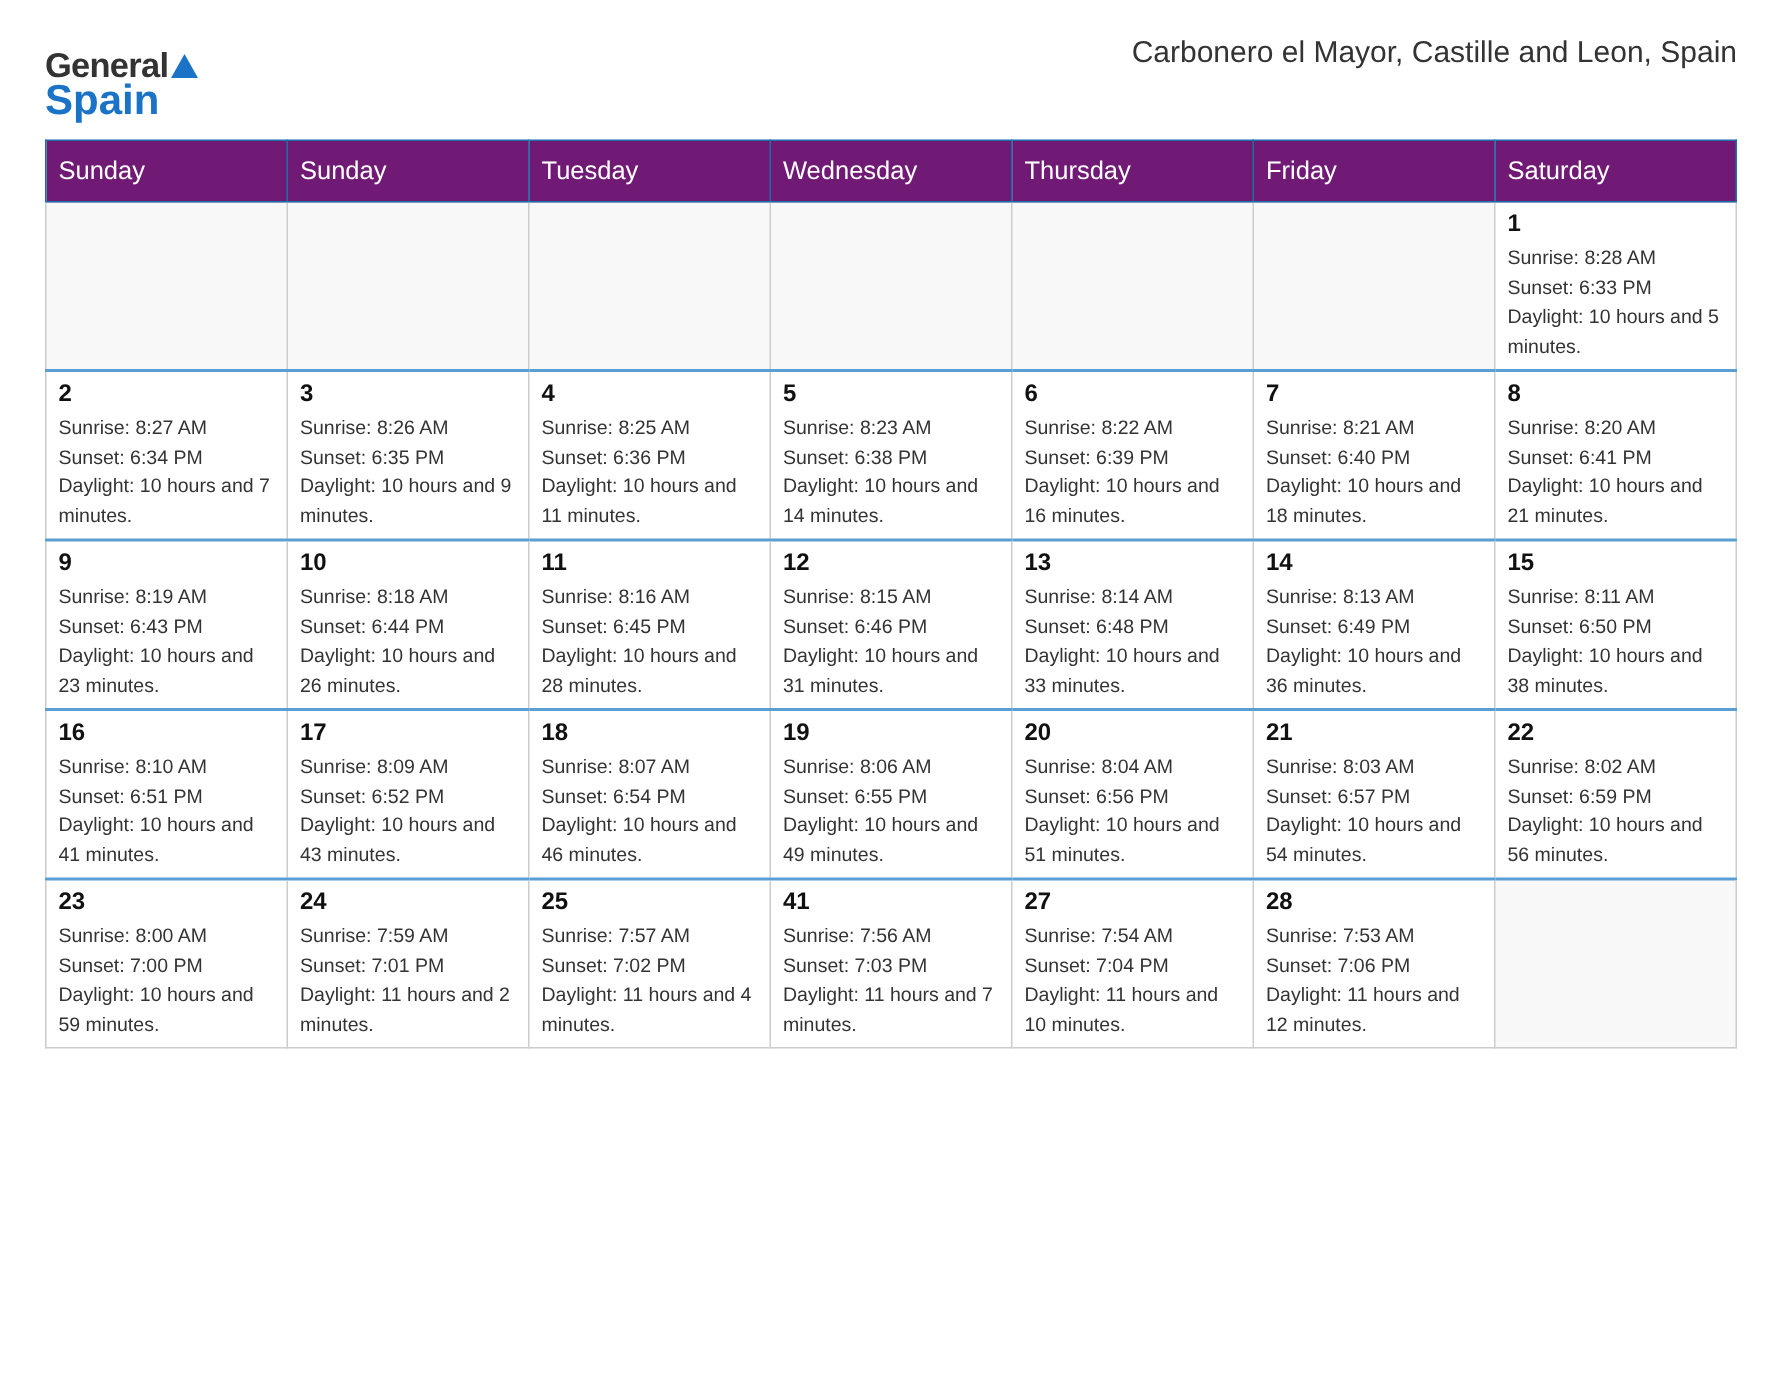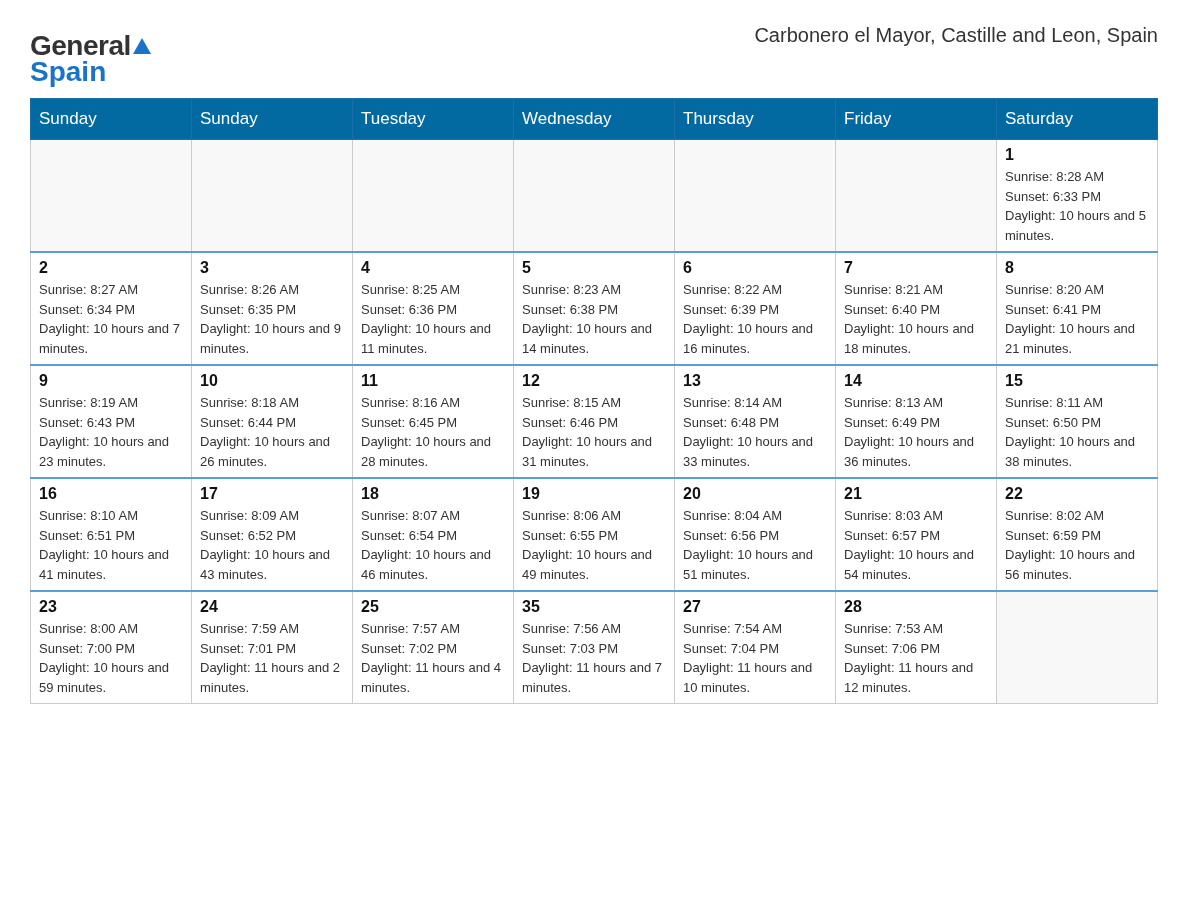--- a/index.html
+++ b/index.html
@@ -16,21 +16,21 @@
       align-items: flex-start;
       margin-bottom: 10px;
     }
     .logo {
       display: flex;
       flex-direction: column;
       align-items: flex-start;
       margin-top: 10px;
     }
     .logo-text-general {
-      font-size: 28px;
+      font-size: 23px;
       font-weight: bold;
       color: #333333;
       letter-spacing: -0.5px;
     }
     .logo-text-blue {
       font-size: 28px;
       font-weight: bold;
       color: #1a73c7;
       margin-top: -6px;
     }
@@ -61,21 +61,21 @@
       font-size: 20px;
       color: #333333;
       margin-top: 4px;
     }
     .calendar-table {
       width: 100%;
       border-collapse: collapse;
       margin-top: 10px;
     }
     .calendar-table th {
-      background-color: #0369a1;
+      background-color: #701a75;
       color: #ffffff;
       font-size: 17px;
       font-weight: normal;
       padding: 10px 8px;
       text-align: left;
       border: 1px solid #1a6fa8;
     }
     .calendar-table td {
       vertical-align: top;
       padding: 6px 8px;
@@ -315,21 +315,21 @@
 and 2 minutes.</div>
         </td>
         <td>
           <div class="day-number">25</div>
           <div class="day-info">Sunrise: 7:57 AM
 Sunset: 7:02 PM
 Daylight: 11 hours
 and 4 minutes.</div>
         </td>
         <td>
-          <div class="day-number">35</div>
+          <div class="day-number">41</div>
           <div class="day-info">Sunrise: 7:56 AM
 Sunset: 7:03 PM
 Daylight: 11 hours
 and 7 minutes.</div>
         </td>
         <td>
           <div class="day-number">27</div>
           <div class="day-info">Sunrise: 7:54 AM
 Sunset: 7:04 PM
 Daylight: 11 hours

